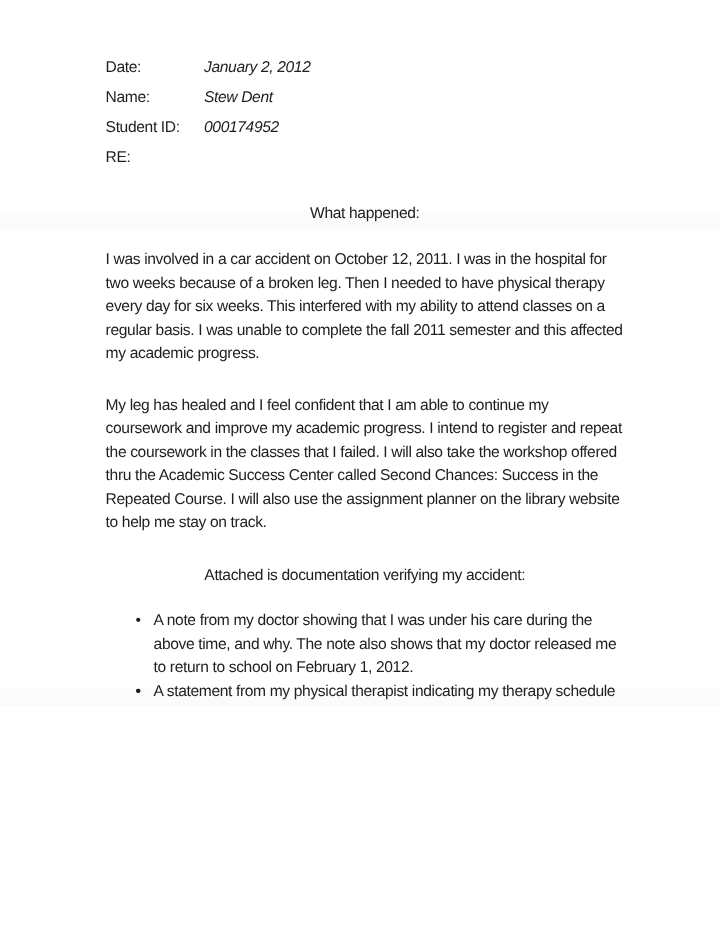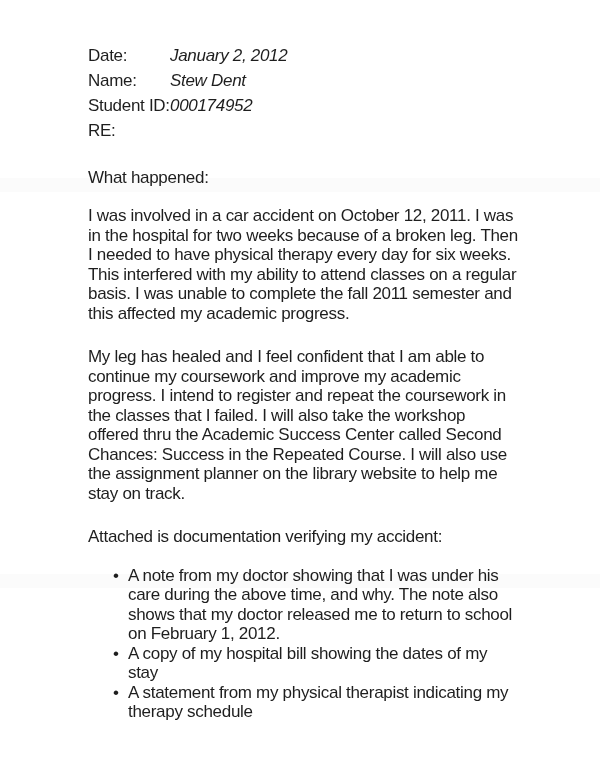--- a/index.html
+++ b/index.html
@@ -8,21 +8,21 @@
     background: #ffffff;
   }
   .page {
     position: relative;
     width: 600px;
     height: 777px;
     box-sizing: border-box;
     background: #ffffff;
     color: #1e1e1e;
     font-family: "Liberation Sans", sans-serif;
-    font-size: 17px;
+    font-size: 13px;
     letter-spacing: -0.3px;
     line-height: 19.5px;
     padding: 46px 80px 0 88px;
     overflow: hidden;
   }
   
   .scan-band {
     position: absolute;
     left: 0;
     width: 100%;
@@ -40,20 +40,21 @@
   }
   .header-label {
     flex: 0 0 82px;
   }
   .header-value {
     flex: 1 1 auto;
     font-style: italic;
   }
   .section-heading {
     margin: 0 0 19px 0;
+    text-align: center;
   }
   .section-body {
     margin: 8px 0 24px 0;
   }
   .attach-list {
     margin: 0;
     padding: 0 0 0 40px;
     list-style: none;
   }
   .attach-list li {
@@ -104,21 +105,20 @@
 
     <div class="section">
       <p class="section-heading">Attached is documentation verifying my accident:</p>
       <ul class="attach-list">
         <li>
           <span class="bullet-dot">•</span>
           <span>A note from my doctor showing that I was under his care during the above time, and why. The note also shows that my doctor released me to return to school on February 1, 2012.</span>
         </li>
         <li>
           <span class="bullet-dot">•</span>
-          <span>A copy of my hospital bill showing the dates of my stay</span>
         </li>
         <li>
           <span class="bullet-dot">•</span>
           <span>A statement from my physical therapist indicating my therapy schedule</span>
         </li>
       </ul>
     </div>
 
   </div>
 </div>

